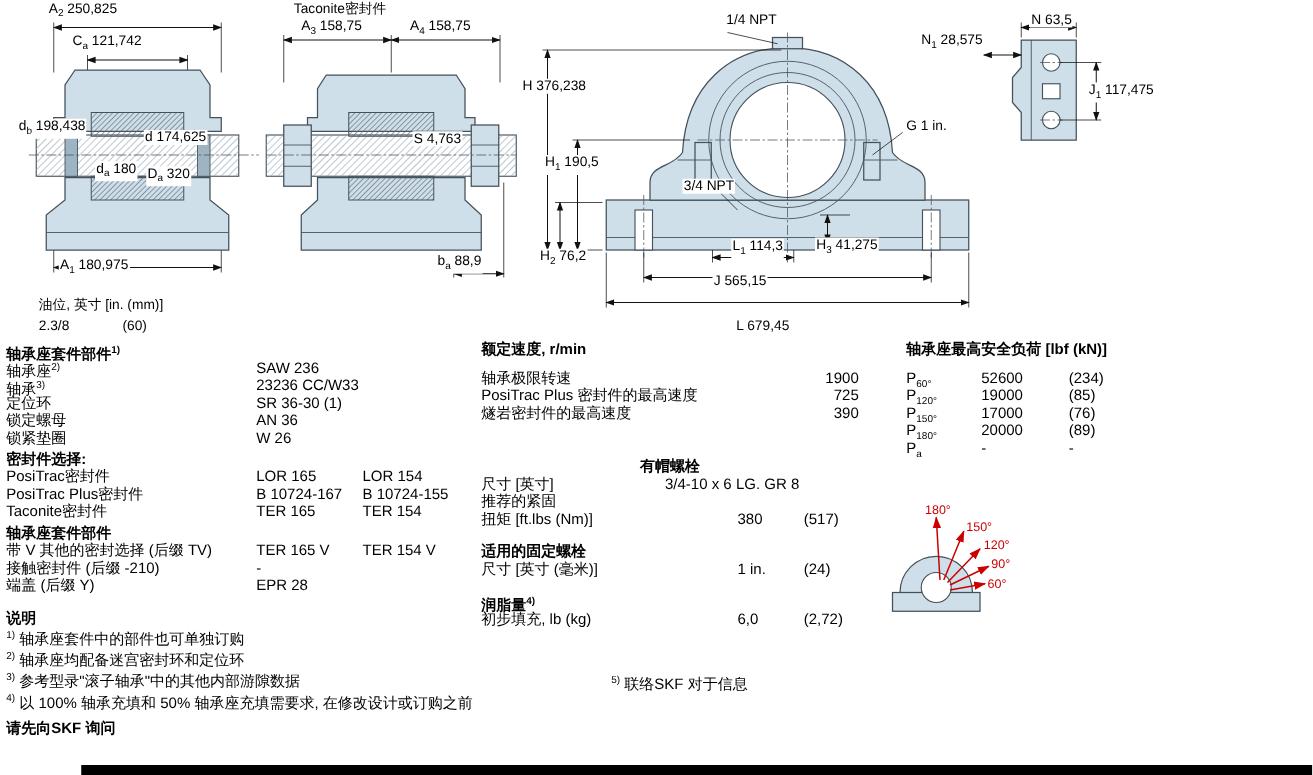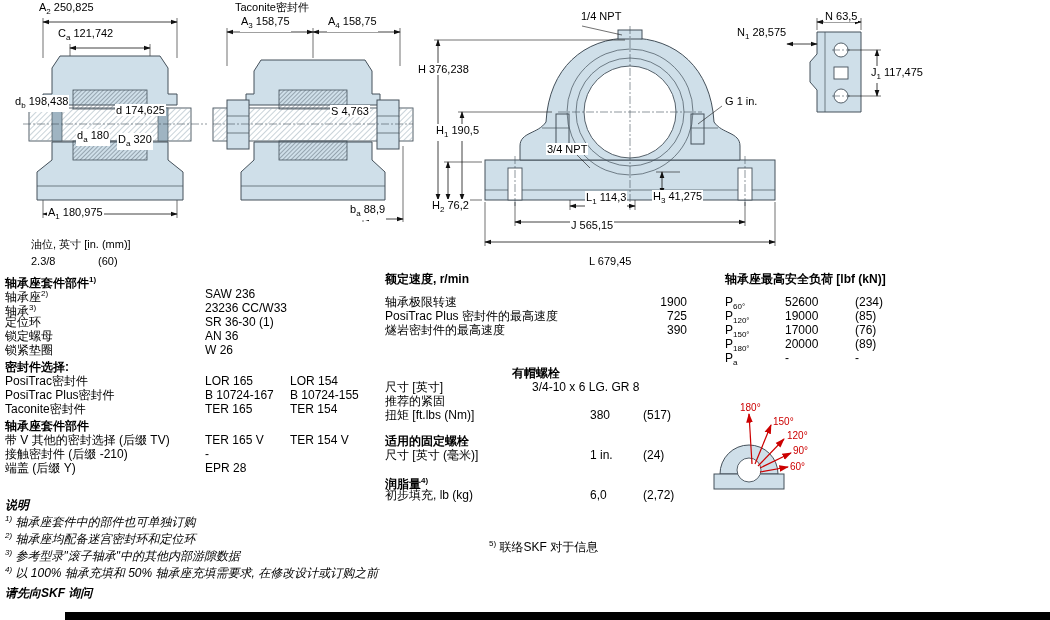--- a/index.html
+++ b/index.html
@@ -28,21 +28,21 @@
   .mt29{margin-top:29px;text-align:center;}
   .mt12{margin-top:12px;}
   .dim{stroke:#111;stroke-width:0.8;marker-start:url(#arr);marker-end:url(#arr);}
   .ext{stroke:#111;stroke-width:0.6;}
   .cl{stroke:#45525c;stroke-width:0.6;stroke-dasharray:8 2 2 2;}
   .outl{fill:#cfdfe9;stroke:#44505a;stroke-width:1;}
   .wht{fill:#fff;stroke:#44505a;stroke-width:0.9;}
   .thin{stroke:#44505a;stroke-width:0.7;fill:none;}
   .red{stroke:#cc0000;stroke-width:1.2;marker-end:url(#arrR);}
   .redtxt{fill:#cc0000;font-size:10px;font-family:"Liberation Sans",sans-serif;}
-  .notes{position:absolute;left:5px;top:498px;width:540px;font-size:12px;line-height:14px;font-style:italic;}
+  .notes{position:absolute;left:5px;top:487px;width:540px;font-size:12px;line-height:14px;}
   .note5{position:absolute;left:489px;top:539px;font-size:12px;white-space:nowrap;}
   .blackbar{position:absolute;left:65px;top:612px;width:985px;height:8px;background:#000;}
 </style>
 </head>
 <body>
 
 <div class="page">
 
   <svg width="0" height="0">
     <defs>

